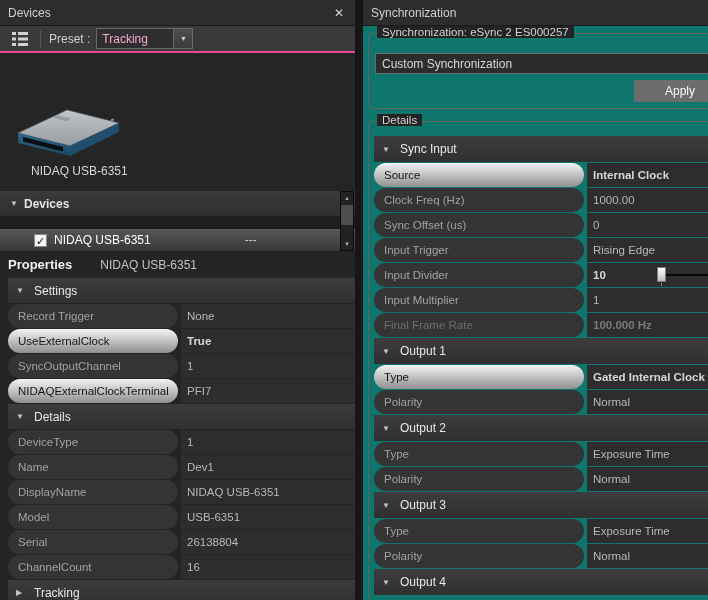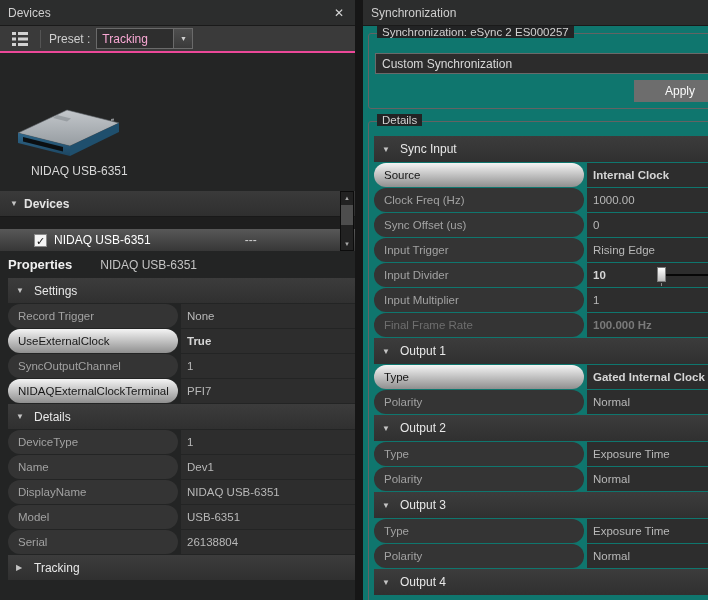--- a/index.html
+++ b/index.html
@@ -230,20 +230,28 @@
           </div>
         </div>
         <div class="prop-row">
           <div class="cell-label">
             <span>Serial</span>
           </div>
           <div class="cell-value">
             <span class="">26138804</span>
           </div>
         </div>
+        <div class="prop-row">
+          <div class="cell-label">
+            <span>ChannelCount</span>
+          </div>
+          <div class="cell-value">
+            <span class="">16</span>
+          </div>
+        </div>
         <div class="sec-header">
           <span class="tri">▶</span>
           <span class="lbl">Tracking</span>
         </div>
       </div>
   </div>
 
   <div class="panel" id="rightPanel">
     <div class="titlebar">
       <span class="title">Synchronization</span>

